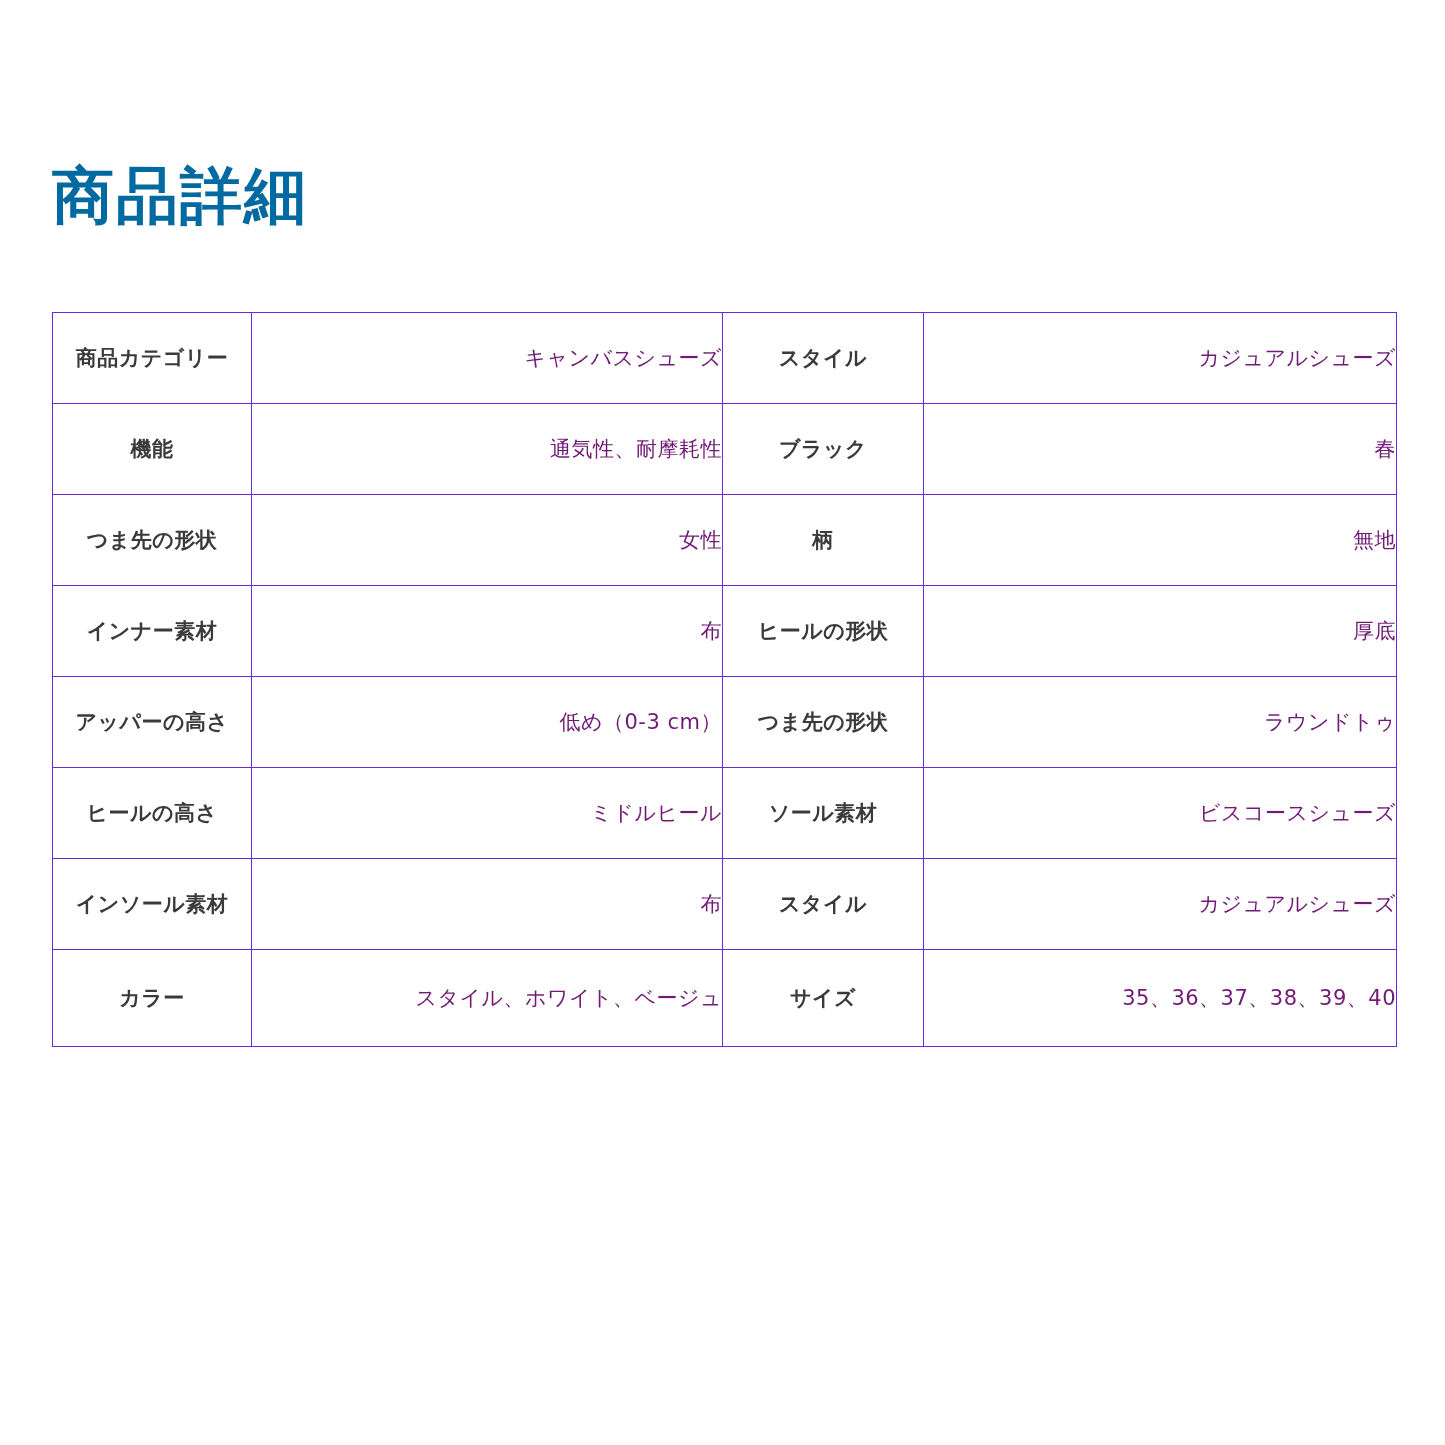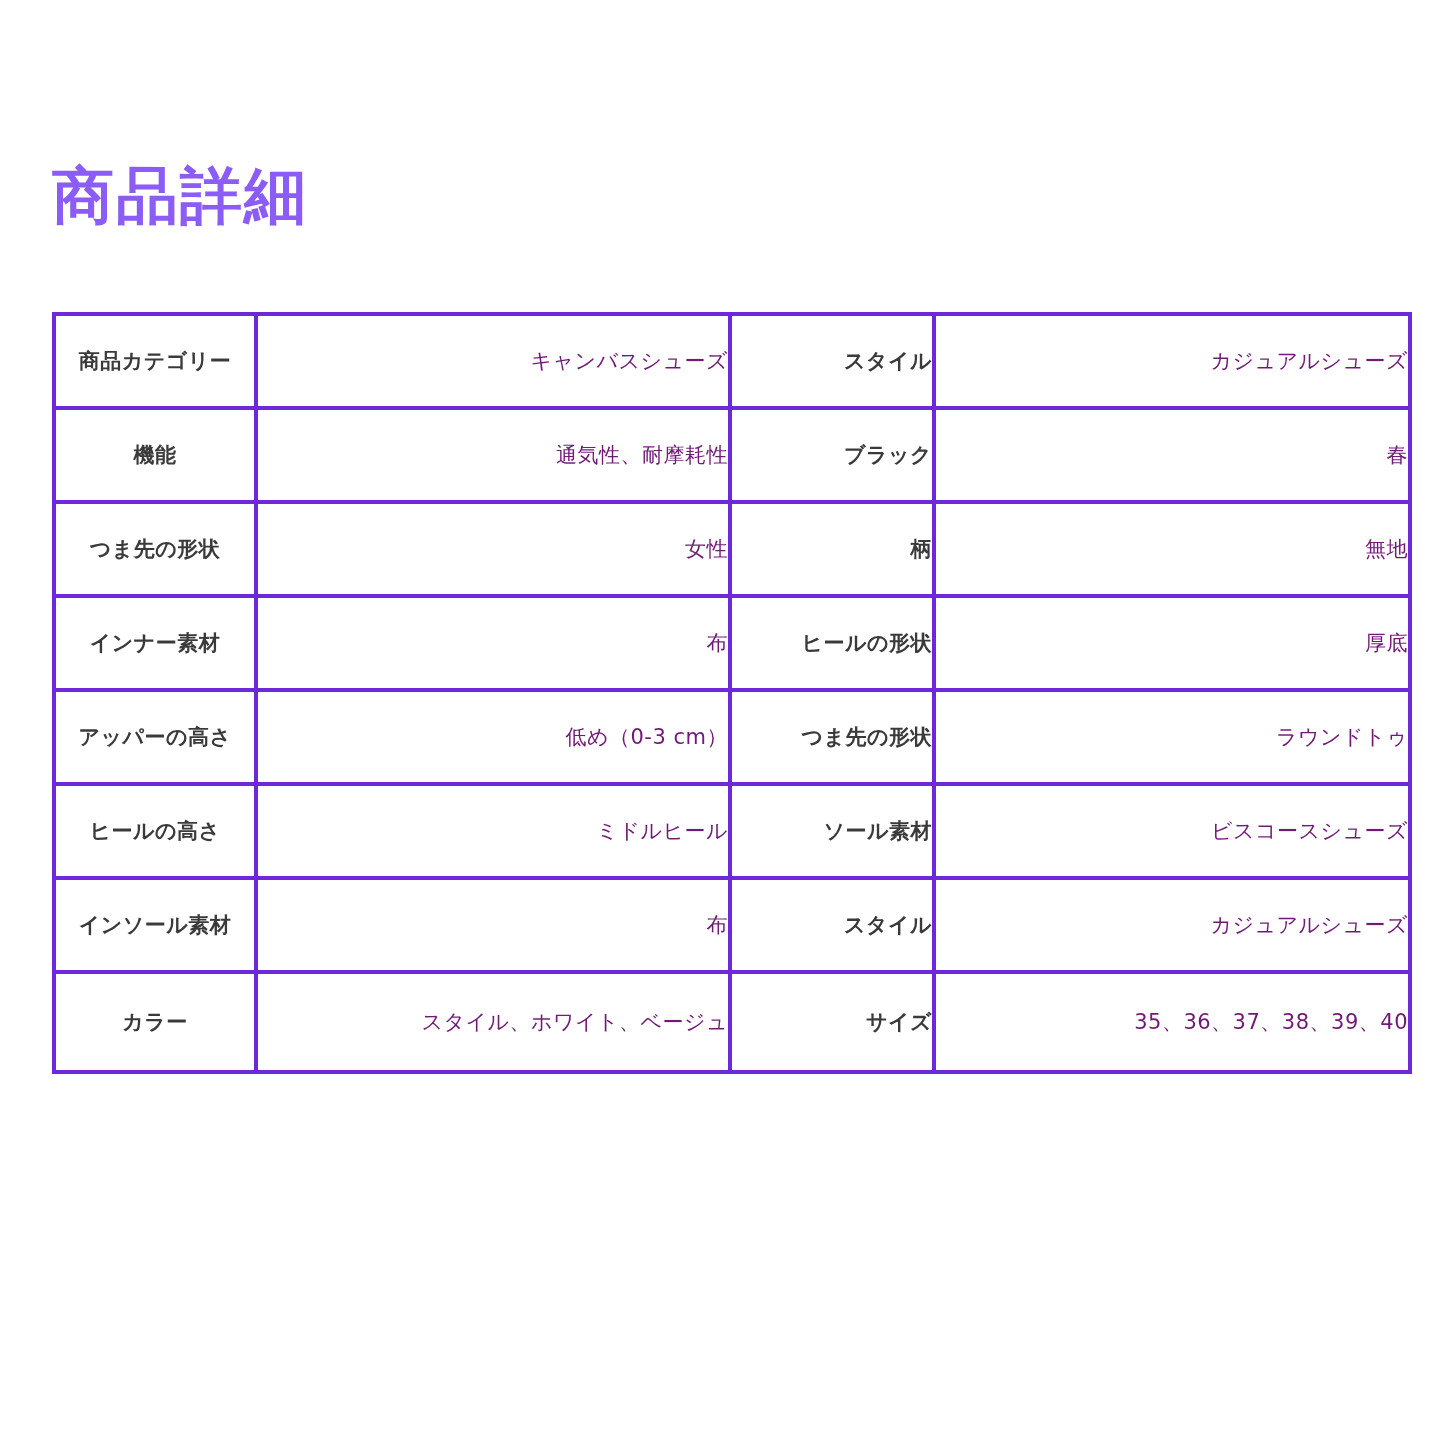--- a/index.html
+++ b/index.html
@@ -20,33 +20,33 @@
     height: 1445px;
     box-sizing: border-box;
   }
   .title {
     position: absolute;
     left: 52px;
     top: 160px;
     font-size: 62px;
     font-weight: 700;
     letter-spacing: 2px;
-    color: #8b5cf6;
+    color: #0369a1;
     line-height: 1.15;
   }
   .spec-table {
     position: absolute;
     left: 52px;
     top: 312px;
     width: 1340px;
     border-collapse: collapse;
     table-layout: fixed;
   }
   .spec-table td {
-    border: 4px solid #6d28d9;
+    border: 1px solid #6d28d9;
     padding: 0;
     height: 90px;
     vertical-align: middle;
     font-size: 21px;
     line-height: 1.35;
   }
   .label-cell {
     text-align: center;
     font-weight: 700;
     color: #3a3a3a;
@@ -55,21 +55,21 @@
   }
   .value-cell {
     text-align: right;
     font-weight: 400;
     color: #701a75;
     padding-left: 30px;
     letter-spacing: 0.5px;
   }
   .col-label-left { width: 198px; }
   .col-value-left { width: 470px; }
-  .col-label-right { width: 200px; text-align: right; }
+  .col-label-right { width: 200px; }
   .col-value-right { width: 472px; }
   .spec-table tr:last-child td {
     height: 96px;
   }
 </style>
 </head>
 <body>
 
 <div class="page">
 

